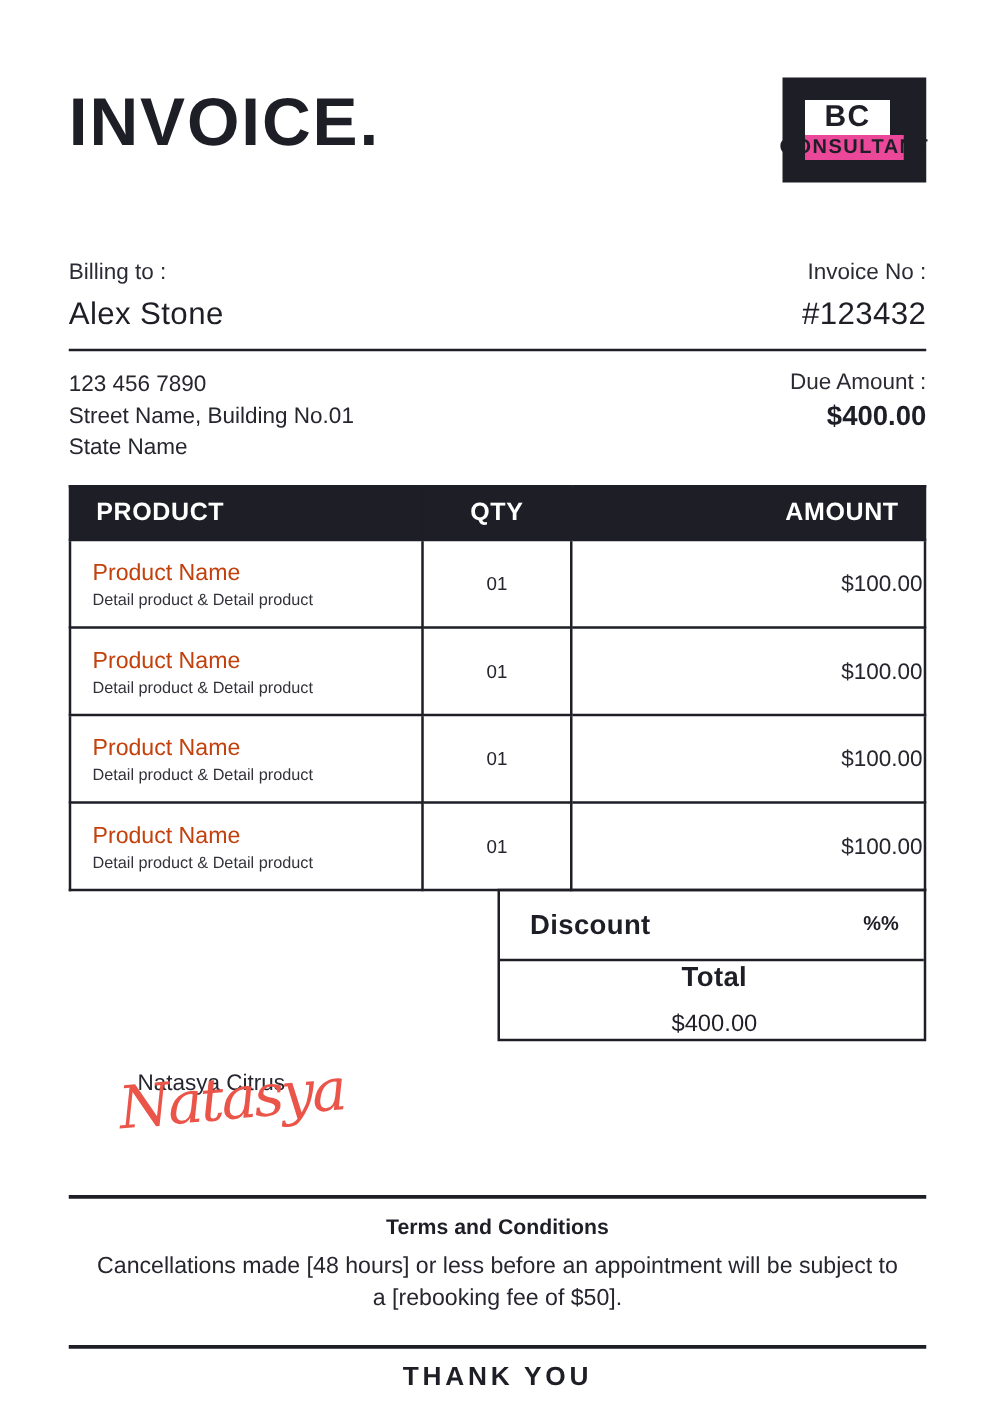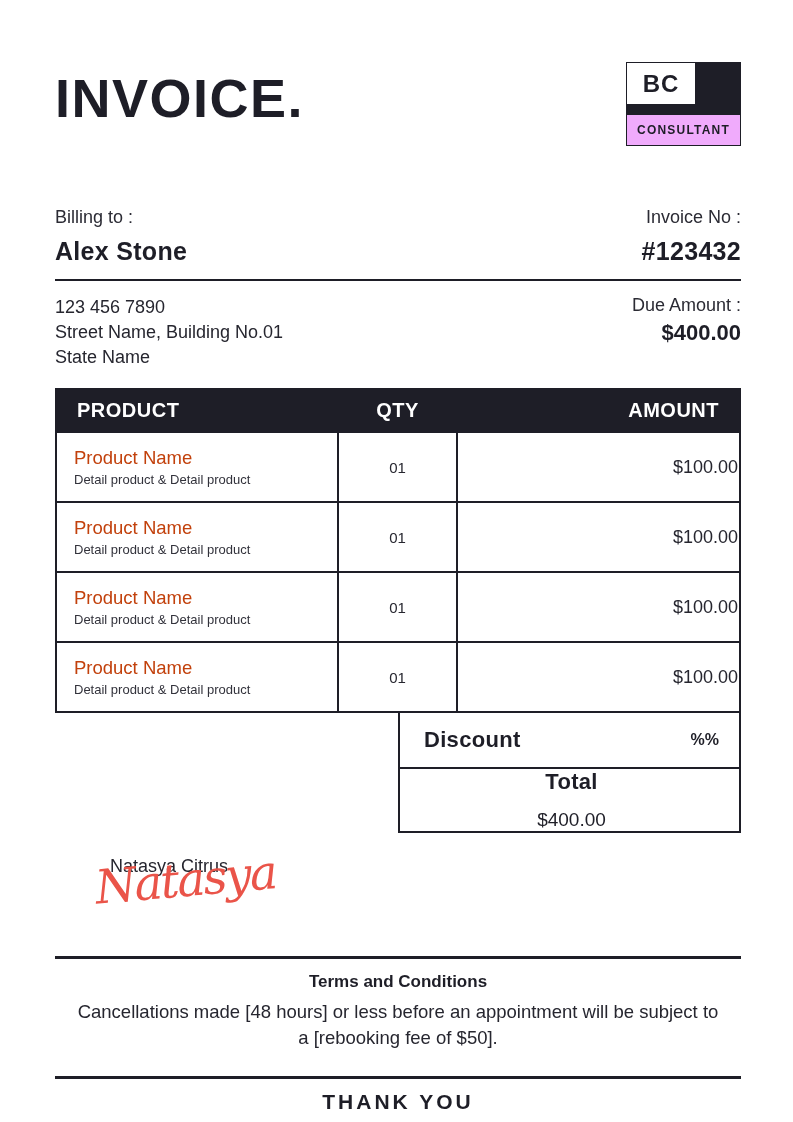--- a/index.html
+++ b/index.html
@@ -8,29 +8,29 @@
   body {
     width:793px; height:1122px; background:var(--paper);
     font-family:"Liberation Sans", sans-serif; color:var(--ink);
     position:relative; overflow:hidden;
   }
   .page { padding:62px 52px 0 55px; }
 
   
   .top-row { display:flex; justify-content:space-between; align-items:flex-start; height:95px; }
   .invoice-title { font-size:54px; font-weight:800; letter-spacing:1.5px; line-height:1; margin-top:9px; }
-  .logo { width:115px; height:84px; background:var(--ink); padding:1px; display:flex; flex-direction:column; justify-content:space-between; }
+  .logo { width:115px; height:84px; background:var(--ink); padding:18px; display:flex; flex-direction:column; justify-content:space-between; }
   .logo-top { display:flex; height:41px; }
   .logo-bc { background:#fff; width:68px; display:flex; align-items:center; justify-content:center; font-weight:700; font-size:24px; letter-spacing:1px; color:var(--ink); }
-  .logo-bottom { background:#f0abfc; height:30px; display:flex; align-items:center; justify-content:center; font-weight:700; font-size:12px; letter-spacing:1.2px; color:var(--ink); }
+  .logo-bottom { background:#ec4899; height:30px; display:flex; align-items:center; justify-content:center; font-weight:700; font-size:16px; letter-spacing:1.2px; color:var(--ink); }
 
   
   .billing-row { display:flex; justify-content:space-between; margin-top:50px; padding-bottom:13px; border-bottom:2px solid var(--ink); }
   .block-label { font-size:18px; color:#2b2b34; margin-bottom:9px; }
-  .big-name { font-size:25px; font-weight:700; letter-spacing:.3px; }
+  .big-name { font-size:25px; font-weight:400; letter-spacing:.3px; }
   .right-block { text-align:right; }
 
   
   .contact-row { display:flex; justify-content:space-between; padding-top:14px; }
   .contact-lines div { font-size:18px; line-height:25px; color:#26262f; }
   .due-label { font-size:18px; color:#2b2b34; margin-bottom:4px; }
   .due-amount { font-size:22px; font-weight:700; }
 
   
   table.items { width:100%; border-collapse:collapse; margin-top:18px; }

